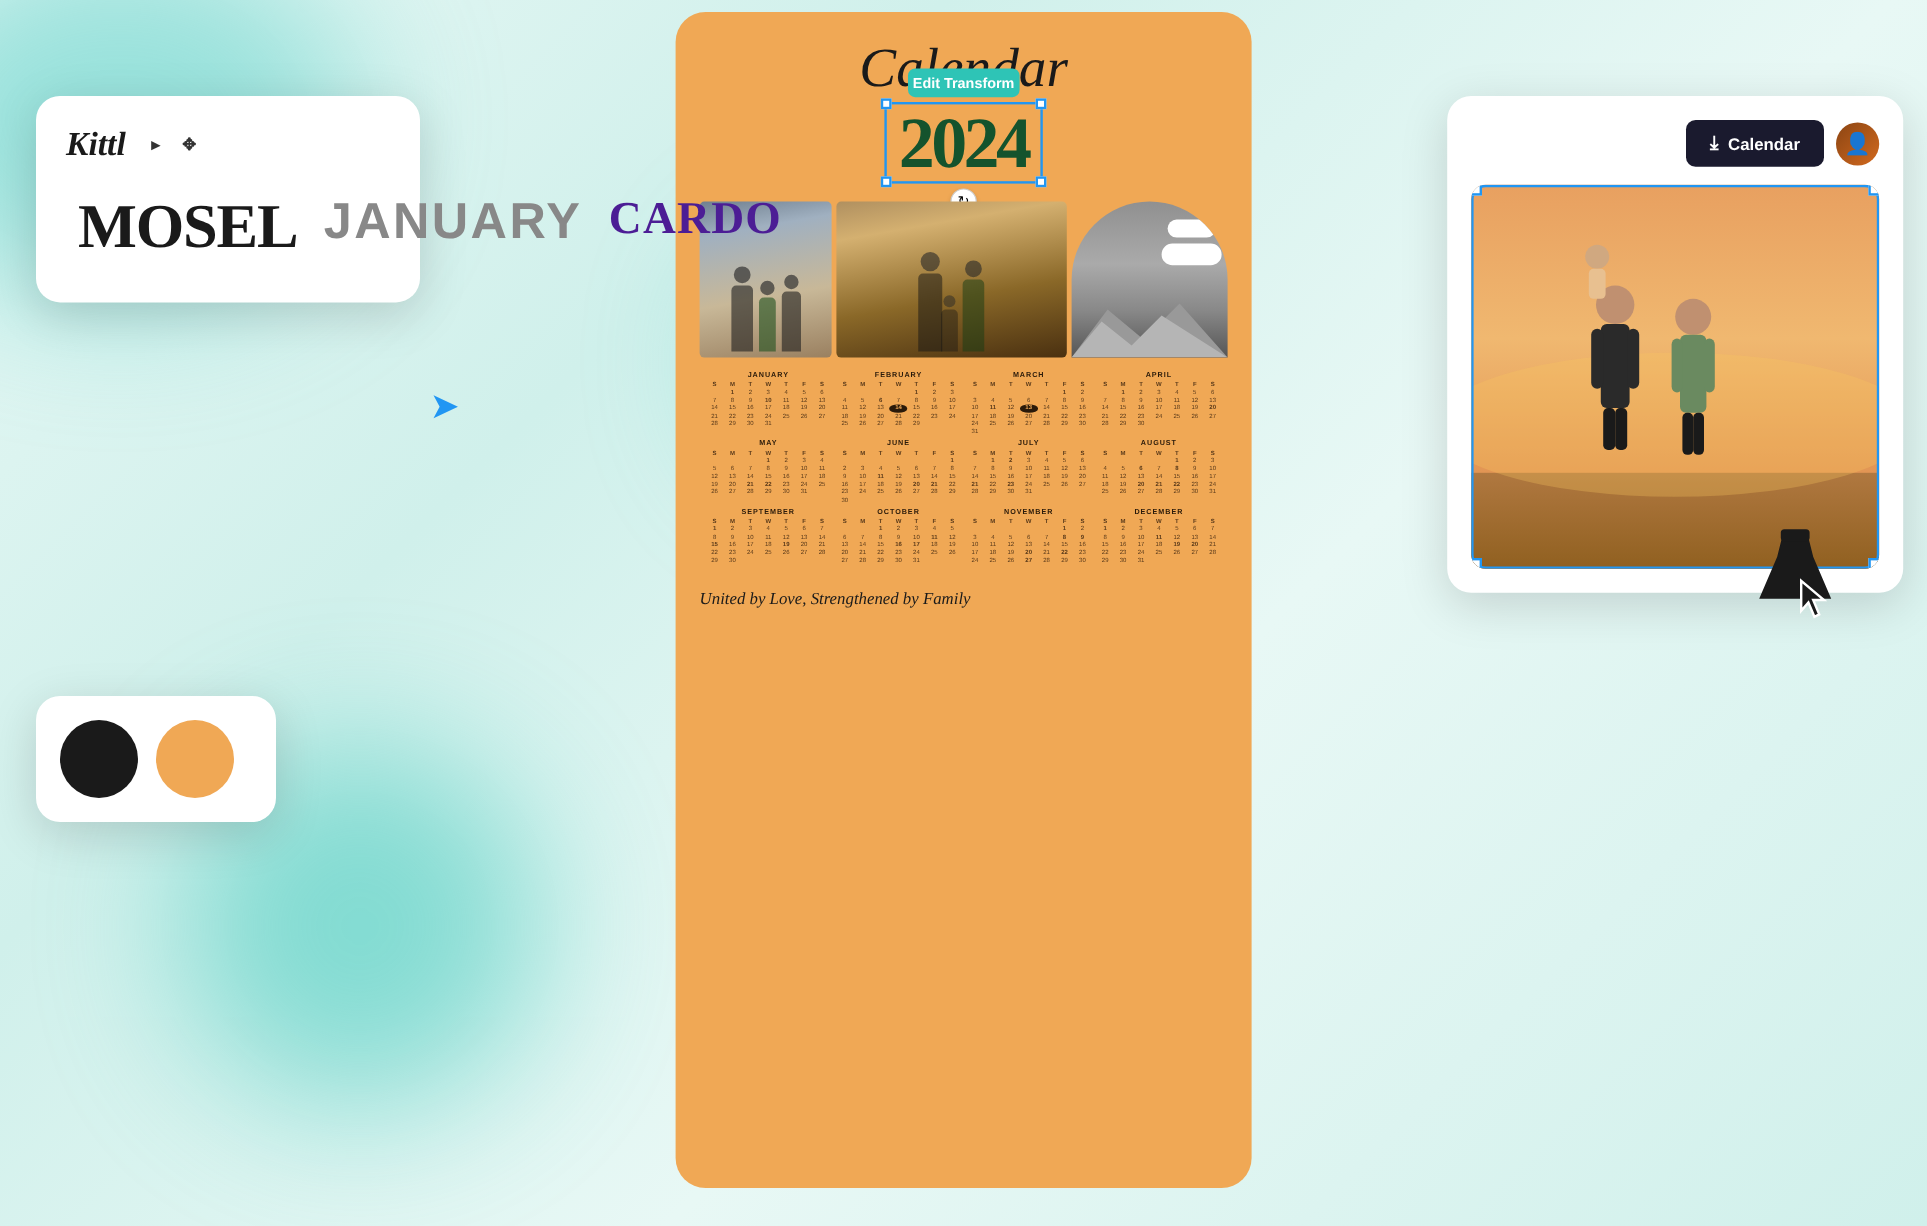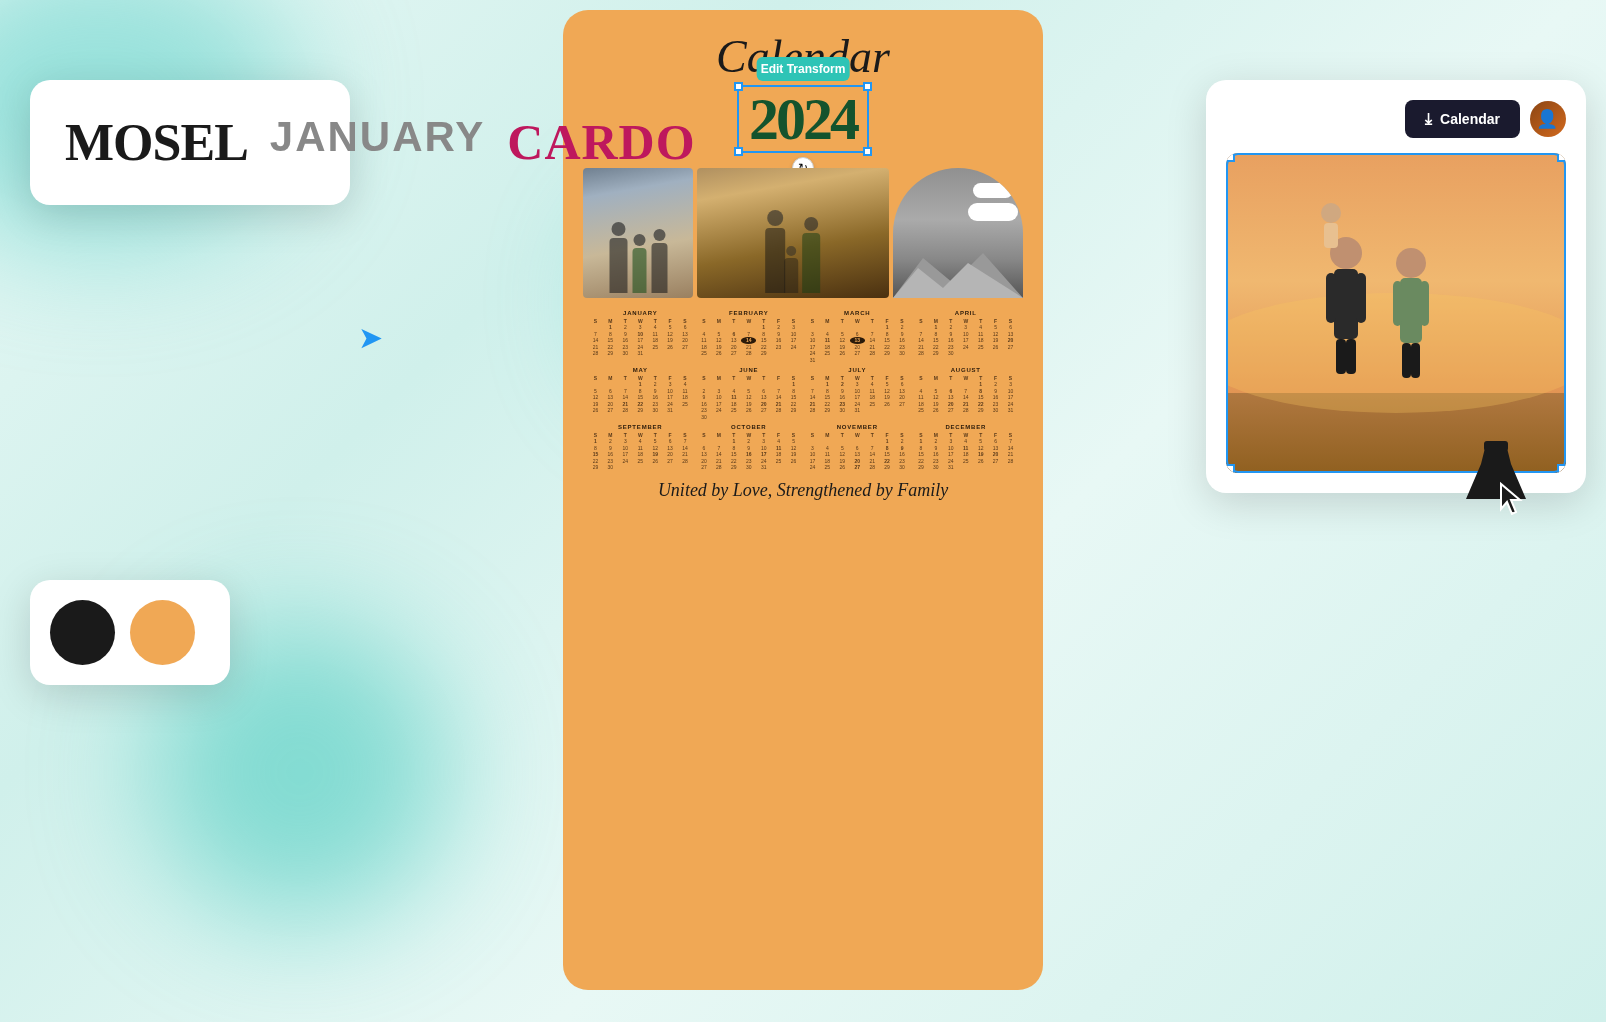--- a/index.html
+++ b/index.html
@@ -88,23 +88,23 @@
     .font-archivo {
       font-family: Arial, Helvetica, sans-serif;
       font-size: 42px;
       font-weight: 700;
       color: #888;
       letter-spacing: 2px;
     }
 
     .font-cardo {
       font-family: Georgia, serif;
-      font-size: 50px;
+      font-size: 38px;
       font-weight: 700;
-      color: #be185d;
+      color: #4c1d95;
       letter-spacing: 1px;
     }
 
     
     .color-panel {
       position: absolute;
       left: 30px;
       top: 580px;
       width: 200px;
       background: white;
@@ -141,26 +141,26 @@
       background: #f0a855;
       border-radius: 25px;
       width: 100%;
       height: 980px;
       padding: 20px;
       position: relative;
       overflow: hidden;
     }
 
     .cal-tagline {
-      text-align: center;
+      text-align: left;
       font-style: italic;
       font-family: Georgia, serif;
-      font-size: 18px;
+      font-size: 14px;
       color: #1a1a1a;
-      margin-top: 4px;
+      margin-top: 16px;
       padding-top: 5px;
     }
 
     
     .right-panel {
       position: absolute;
       right: 20px;
       top: 80px;
       width: 380px;
       background: white;
@@ -363,20 +363,27 @@
     }
   </style>
 </head>
 <body>
 
 <div class="bg-blob bg-blob-1"></div>
 <div class="bg-blob bg-blob-2"></div>
 <div class="bg-blob bg-blob-3"></div>
 
 <div class="left-panel">
+  <div class="kittl-logo">
+    <span style="font-family: Georgia, serif; font-style: italic;">Kittl</span>
+    <div class="kittl-logo-tools">
+      <span class="tool-icon">▸</span>
+      <span class="tool-icon">✥</span>
+    </div>
+  </div>
 
   <div class="font-list">
     <div class="font-item">
       <span class="font-mosel">MOSEL</span>
     </div>
     <div class="font-item">
       <span class="font-archivo">JANUARY</span>
     </div>
     <div class="font-item">
       <span class="font-cardo">CARDO</span>

